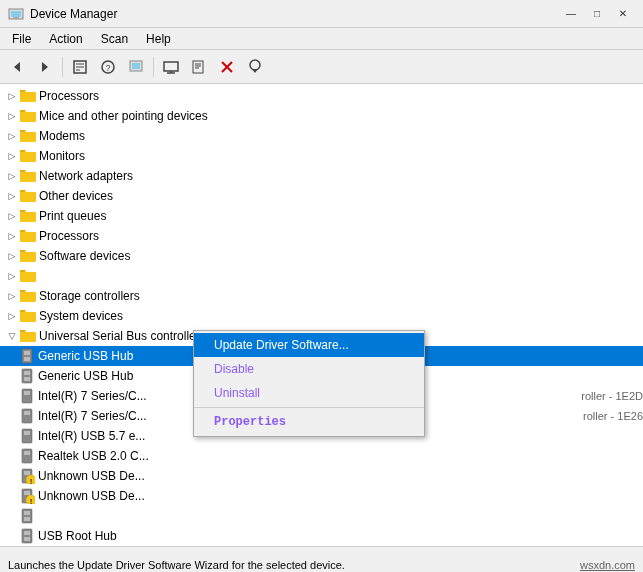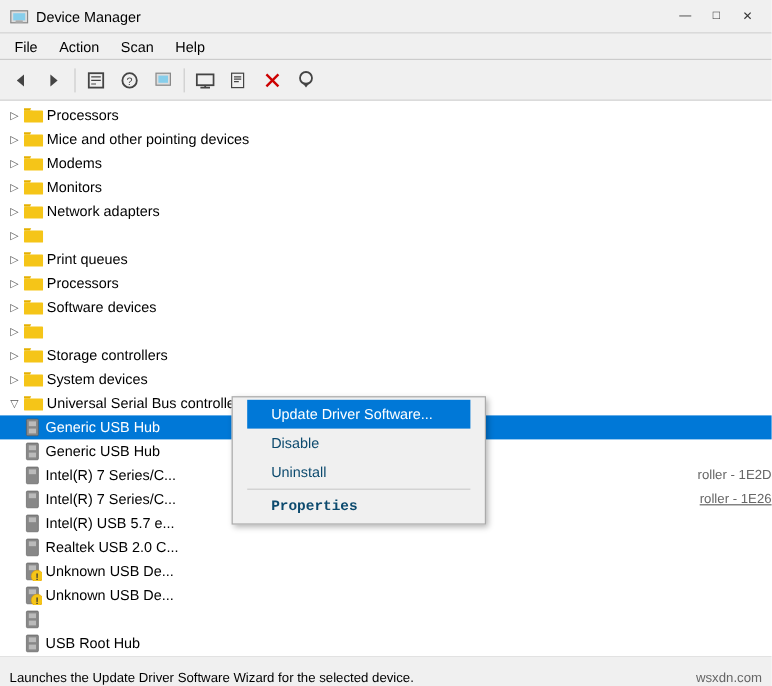--- a/index.html
+++ b/index.html
@@ -147,32 +147,32 @@
 
     
     .indent-1 { padding-left: 4px; }
     .indent-2 { padding-left: 3px; }
 
     
     .context-menu {
       position: absolute;
       top: 246px;
       left: 193px;
-      width: 212px;
+      width: 232px;
       background: #f0f0f0;
       border: 1px solid #aaa;
       box-shadow: 2px 2px 5px rgba(0,0,0,0.3);
       z-index: 100;
-      padding: 2px 12px;
+      padding: 2px 0;
     }
     .context-menu-item {
       padding: 5px 20px;
       cursor: pointer;
       font-size: 12px;
-      color: #0c4a6e;
+      color: #8b5cf6;
       display: flex;
       align-items: center;
     }
     .context-menu-item.highlighted { background: #0078d7; color: white; font-weight: normal; }
     .context-menu-item.bold-text { font-weight: bold; font-family: Liberation Mono, monospace; }
     .context-menu-separator {
       height: 1px;
       background: #ccc;
       margin: 2px 0;
     }
@@ -184,20 +184,21 @@
       border-top: 1px solid #ccc;
       display: flex;
       align-items: center;
       padding: 0 8px;
       justify-content: space-between;
       font-size: 11px;
     }
     .status-right {
       color: #666;
       font-size: 11px;
+      text-decoration: underline;
     }
   </style>
 </head>
 <body>
 
 <div class="title-bar">
   <div class="title-bar-left">
     <svg width="16" height="16" viewBox="0 0 16 16">
       <rect x="1" y="3" width="14" height="10" fill="#ddd" stroke="#888" stroke-width="1"></rect>
       <rect x="3" y="5" width="10" height="6" fill="#87CEEB"></rect>
@@ -341,20 +342,21 @@
     </div>
 
     <div class="tree-item indent-1">
       <span class="expand-icon">▷</span>
       <span class="item-icon">
         <svg width="16" height="14" viewBox="0 0 16 14">
             <rect x="0" y="3" width="16" height="10" rx="1" fill="#f5c518"></rect>
             <polygon points="0,3 5,3 6,1 0,1" fill="#e5b000"></polygon>
           </svg>
       </span>
+      <span class="item-label">Other devices</span>
     </div>
 
     <div class="tree-item indent-1">
       <span class="expand-icon">▷</span>
       <span class="item-icon">
         <svg width="16" height="14" viewBox="0 0 16 14">
             <rect x="0" y="3" width="16" height="10" rx="1" fill="#f5c518"></rect>
             <polygon points="0,3 5,3 6,1 0,1" fill="#e5b000"></polygon>
           </svg>
       </span>
@@ -464,21 +466,21 @@
 
     <div class="tree-item indent-2">
       <span class="expand-icon"></span>
       <span class="item-icon">
         <svg width="16" height="16" viewBox="0 0 16 16">
             <rect x="3" y="1" width="10" height="14" rx="1" fill="#888" stroke="#555" stroke-width="0.5"></rect>
             <rect x="5" y="3" width="6" height="4" fill="#bbb"></rect>
           </svg>
       </span>
       <span class="item-label">Intel(R) 7 Series/C...</span>
-      <span style="color:#666; font-size:11px; margin-left:4px;text-decoration:underline;">roller - 1E26</span>
+      <span style="color:#666; font-size:11px; margin-left:4px;">roller - 1E26</span>
     </div>
 
     <div class="tree-item indent-2">
       <span class="expand-icon"></span>
       <span class="item-icon">
         <svg width="16" height="16" viewBox="0 0 16 16">
             <rect x="3" y="1" width="10" height="14" rx="1" fill="#888" stroke="#555" stroke-width="0.5"></rect>
             <rect x="5" y="3" width="6" height="4" fill="#bbb"></rect>
           </svg>
       </span>

